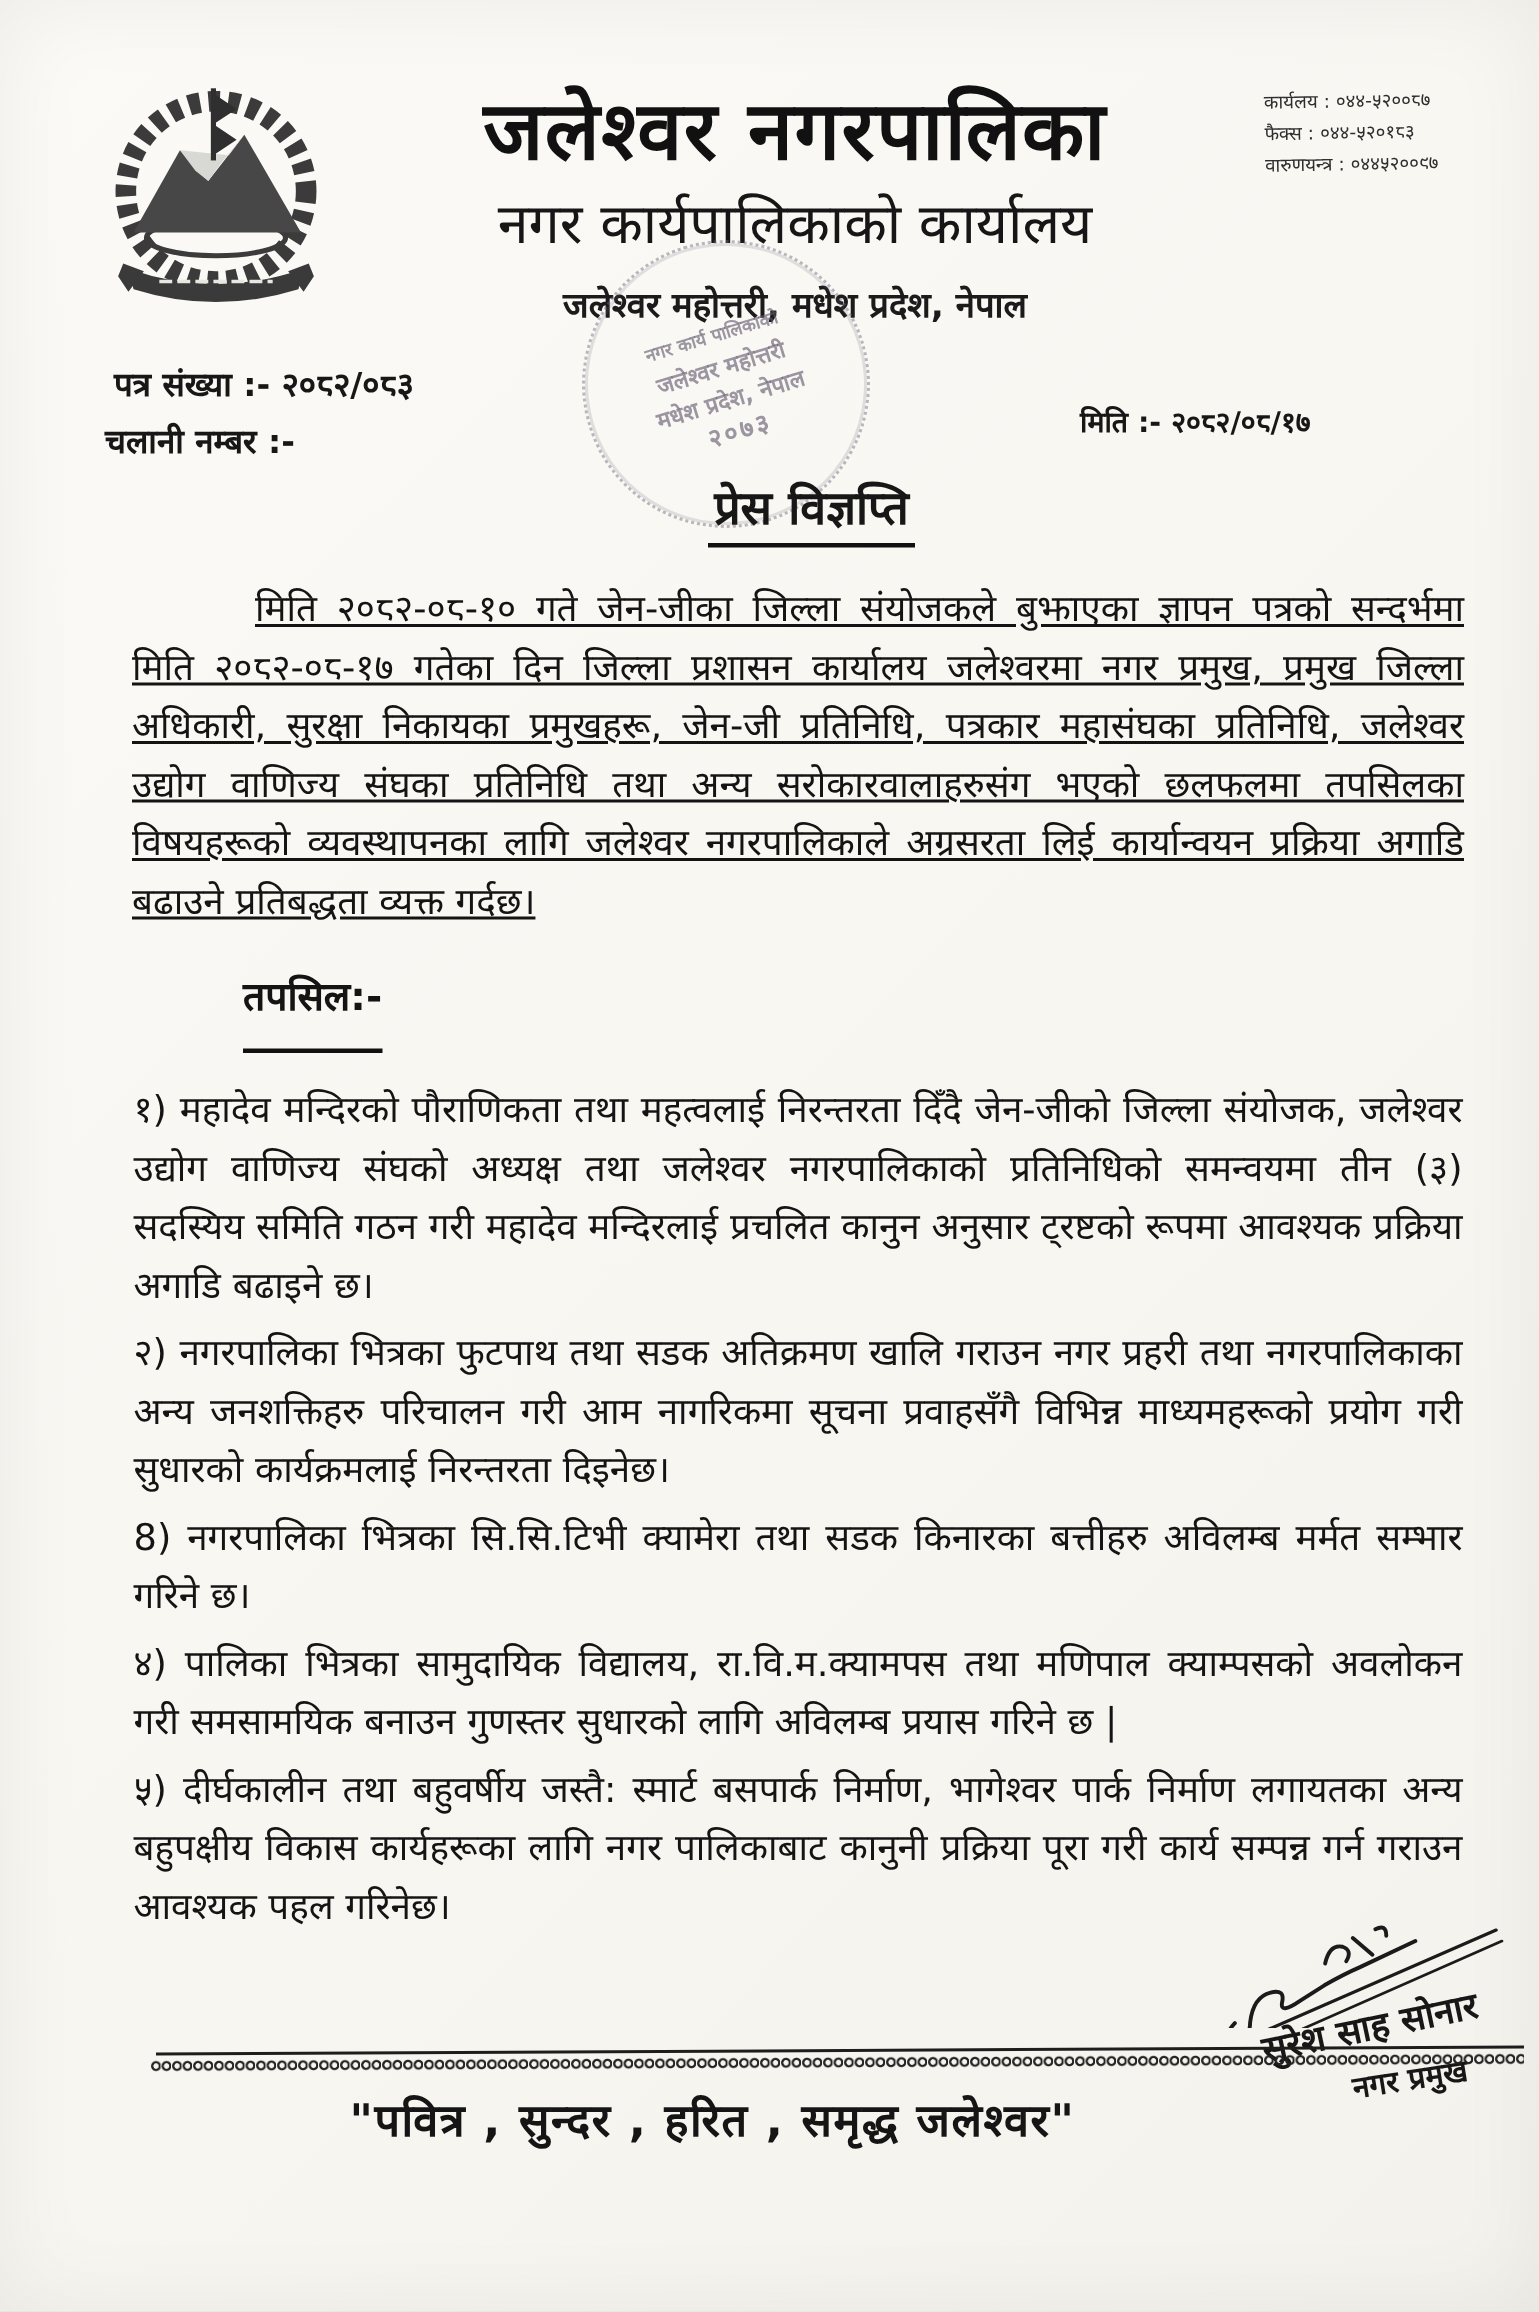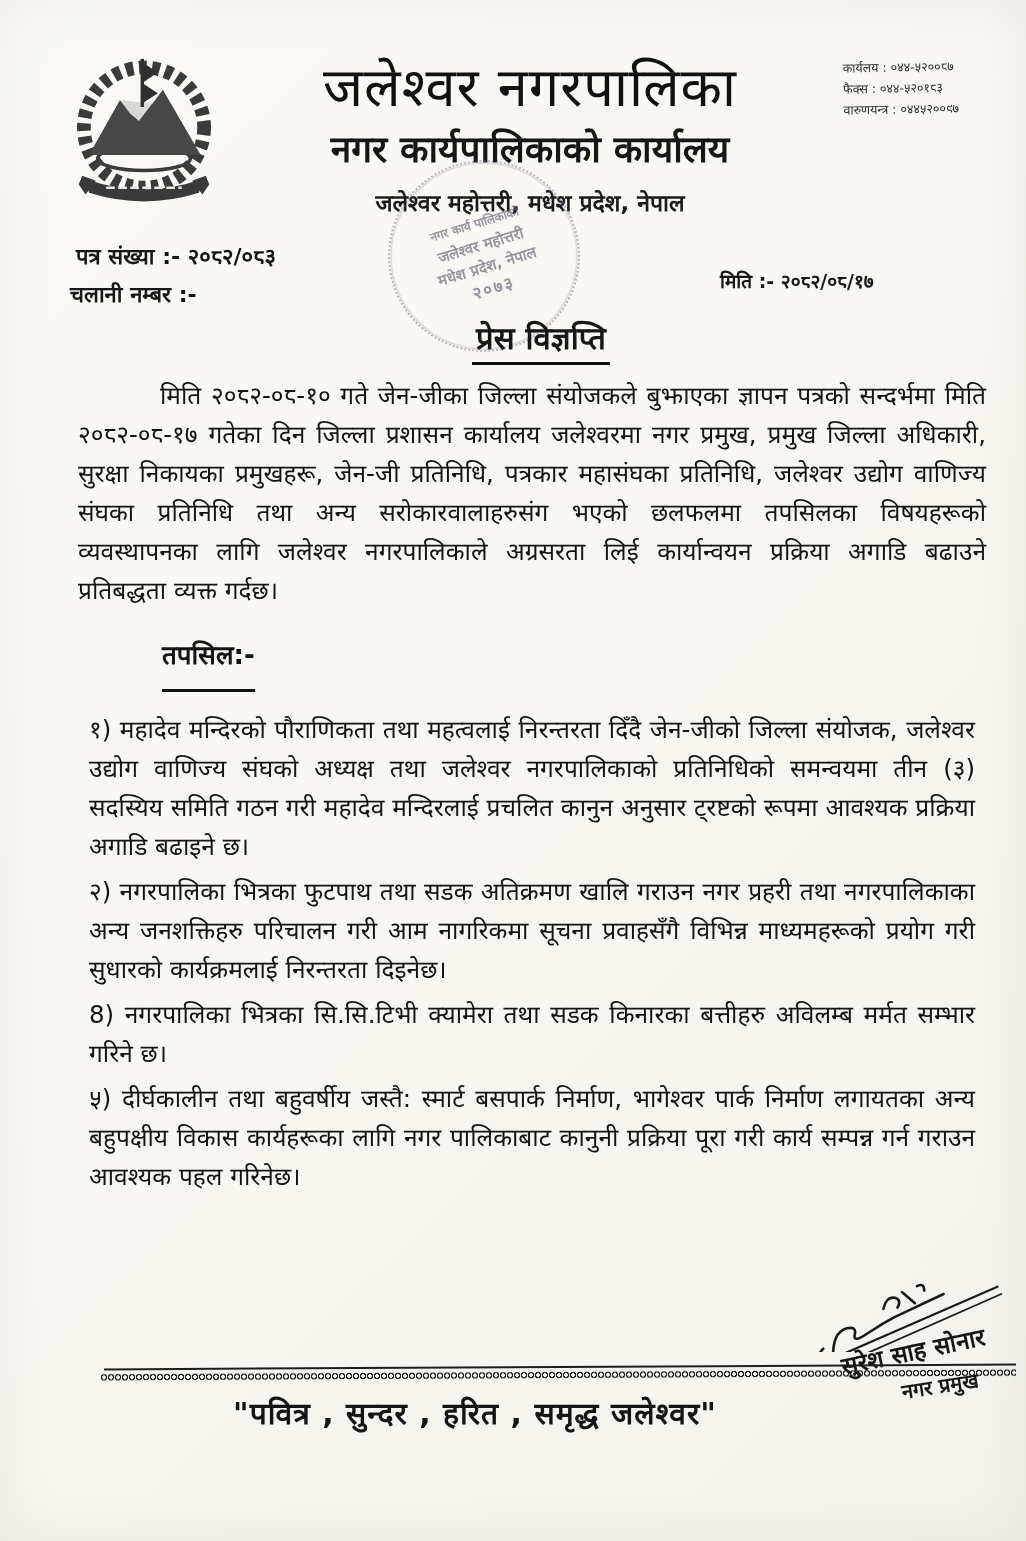--- a/index.html
+++ b/index.html
@@ -10,26 +10,26 @@
     background:linear-gradient(135deg,#fbfaf6 0%,#f7f6f1 55%,#f3f2ec 100%);
     box-shadow:inset 0 0 60px rgba(0,0,0,0.06);
     overflow:hidden;
     font-family:"DejaVu Sans","Liberation Sans",sans-serif;
     color:#171717;
   }
   
   .emblem{position:absolute;left:58px;top:52px;width:172px;height:158px;}
   .head-main{
     position:absolute;left:200px;top:48px;width:660px;
-    text-align:center;font-size:54px;font-weight:normal;letter-spacing:1px;
+    text-align:center;font-size:54px;font-weight:bold;letter-spacing:1px;
     color:#111;
   }
   .head-sub{
     position:absolute;left:200px;top:122px;width:660px;
-    text-align:center;font-size:37px;font-weight:bold;color:#161616;
+    text-align:center;font-size:37px;font-weight:normal;color:#161616;
   }
   .head-addr{
     position:absolute;left:230px;top:186px;width:600px;
     text-align:center;font-size:23px;font-weight:bold;color:#1b1b1b;
   }
   .contact{
     position:absolute;left:843px;top:56px;width:178px;
     font-size:12.5px;line-height:21px;color:#2e2e2e;transform:rotate(-1deg);
   }
   .contact .row{white-space:nowrap;}
@@ -57,21 +57,21 @@
   }
   .press-title span{
     display:inline-block;font-size:31px;font-weight:bold;
     border-bottom:3px solid #111;padding:0 4px 4px;
   }
   
   .content{
     position:absolute;left:78px;top:376px;width:908px;
     font-size:24.5px;line-height:39px;text-align:justify;color:#141414;
   }
-  .content p.lead{margin:0;text-indent:82px;}
+  .content p.lead{margin:10px;text-indent:82px;text-decoration:underline;}
   .tapasil{
     margin:26px 0 18px 84px;font-size:26px;font-weight:bold;
     display:table;border-bottom:3px solid #111;padding-bottom:14px;
   }
   ol.points{list-style:none;margin:11px;padding:0;}
   ol.points li{margin:0 0 6px 0;}
   
   .sig{position:absolute;left:790px;top:1282px;width:230px;height:140px;}
   .sig svg{position:absolute;left:0;top:0;}
   .sig-name{
@@ -162,20 +162,21 @@
     <span>प्रेस विज्ञप्ति</span>
   </div>
 
   <div class="content">
     <p class="lead">मिति २०८२-०८-१० गते जेन-जीका जिल्ला संयोजकले बुझाएका ज्ञापन पत्रको सन्दर्भमा मिति २०८२-०८-१७ गतेका दिन जिल्ला प्रशासन कार्यालय जलेश्वरमा नगर प्रमुख, प्रमुख जिल्ला अधिकारी, सुरक्षा निकायका प्रमुखहरू, जेन-जी प्रतिनिधि, पत्रकार महासंघका प्रतिनिधि, जलेश्वर उद्योग वाणिज्य संघका प्रतिनिधि तथा अन्य सरोकारवालाहरुसंग भएको छलफलमा तपसिलका विषयहरूको व्यवस्थापनका लागि जलेश्वर नगरपालिकाले अग्रसरता लिई कार्यान्वयन प्रक्रिया अगाडि बढाउने प्रतिबद्धता व्यक्त गर्दछ।</p>
     <div class="tapasil">तपसिल:-</div>
     <ol class="points">
       <li>१) महादेव मन्दिरको पौराणिकता तथा महत्वलाई निरन्तरता दिँदै जेन-जीको जिल्ला संयोजक, जलेश्वर उद्योग वाणिज्य संघको अध्यक्ष तथा जलेश्वर नगरपालिकाको प्रतिनिधिको समन्वयमा तीन (३) सदस्यिय समिति गठन गरी महादेव मन्दिरलाई प्रचलित कानुन अनुसार ट्रष्टको रूपमा आवश्यक प्रक्रिया अगाडि बढाइने छ।</li>
       <li>२) नगरपालिका भित्रका फुटपाथ तथा सडक अतिक्रमण खालि गराउन नगर प्रहरी तथा नगरपालिकाका अन्य जनशक्तिहरु परिचालन गरी आम नागरिकमा सूचना प्रवाहसँगै विभिन्न माध्यमहरूको प्रयोग गरी सुधारको कार्यक्रमलाई निरन्तरता दिइनेछ।</li>
       <li>8) नगरपालिका भित्रका सि.सि.टिभी क्यामेरा तथा सडक किनारका बत्तीहरु अविलम्ब मर्मत सम्भार गरिने छ।</li>
+      <li>४) पालिका भित्रका सामुदायिक विद्यालय, रा.वि.म.क्यामपस तथा मणिपाल क्याम्पसको अवलोकन गरी समसामयिक बनाउन गुणस्तर सुधारको लागि अविलम्ब प्रयास गरिने छ |</li>
       <li>५) दीर्घकालीन तथा बहुवर्षीय जस्तै: स्मार्ट बसपार्क निर्माण, भागेश्वर पार्क निर्माण लगायतका अन्य बहुपक्षीय विकास कार्यहरूका लागि नगर पालिकाबाट कानुनी प्रक्रिया पूरा गरी कार्य सम्पन्न गर्न गराउन आवश्यक पहल गरिनेछ।</li>
     </ol>
   </div>
 
   <div class="sig">
     <svg width="230" height="70" viewBox="0 0 230 70">
       <g stroke="#1b1b1b" stroke-width="2.6" fill="none" stroke-linecap="round" transform="rotate(-14 115 35)">
         <path d="M28 46 q-12 8 -4 12 q10 4 14 -10 q6 -16 18 -16 q10 0 6 8 q-4 8 12 2 l18 -6 q14 -4 26 -6 l40 -8"></path>
         <path d="M96 22 q6 -12 14 -8 q6 4 0 10 m8 -14 l10 14 m6 -16 q8 -2 6 6"></path>
         <path d="M10 62 L212 28" stroke-width="2.2"></path>

